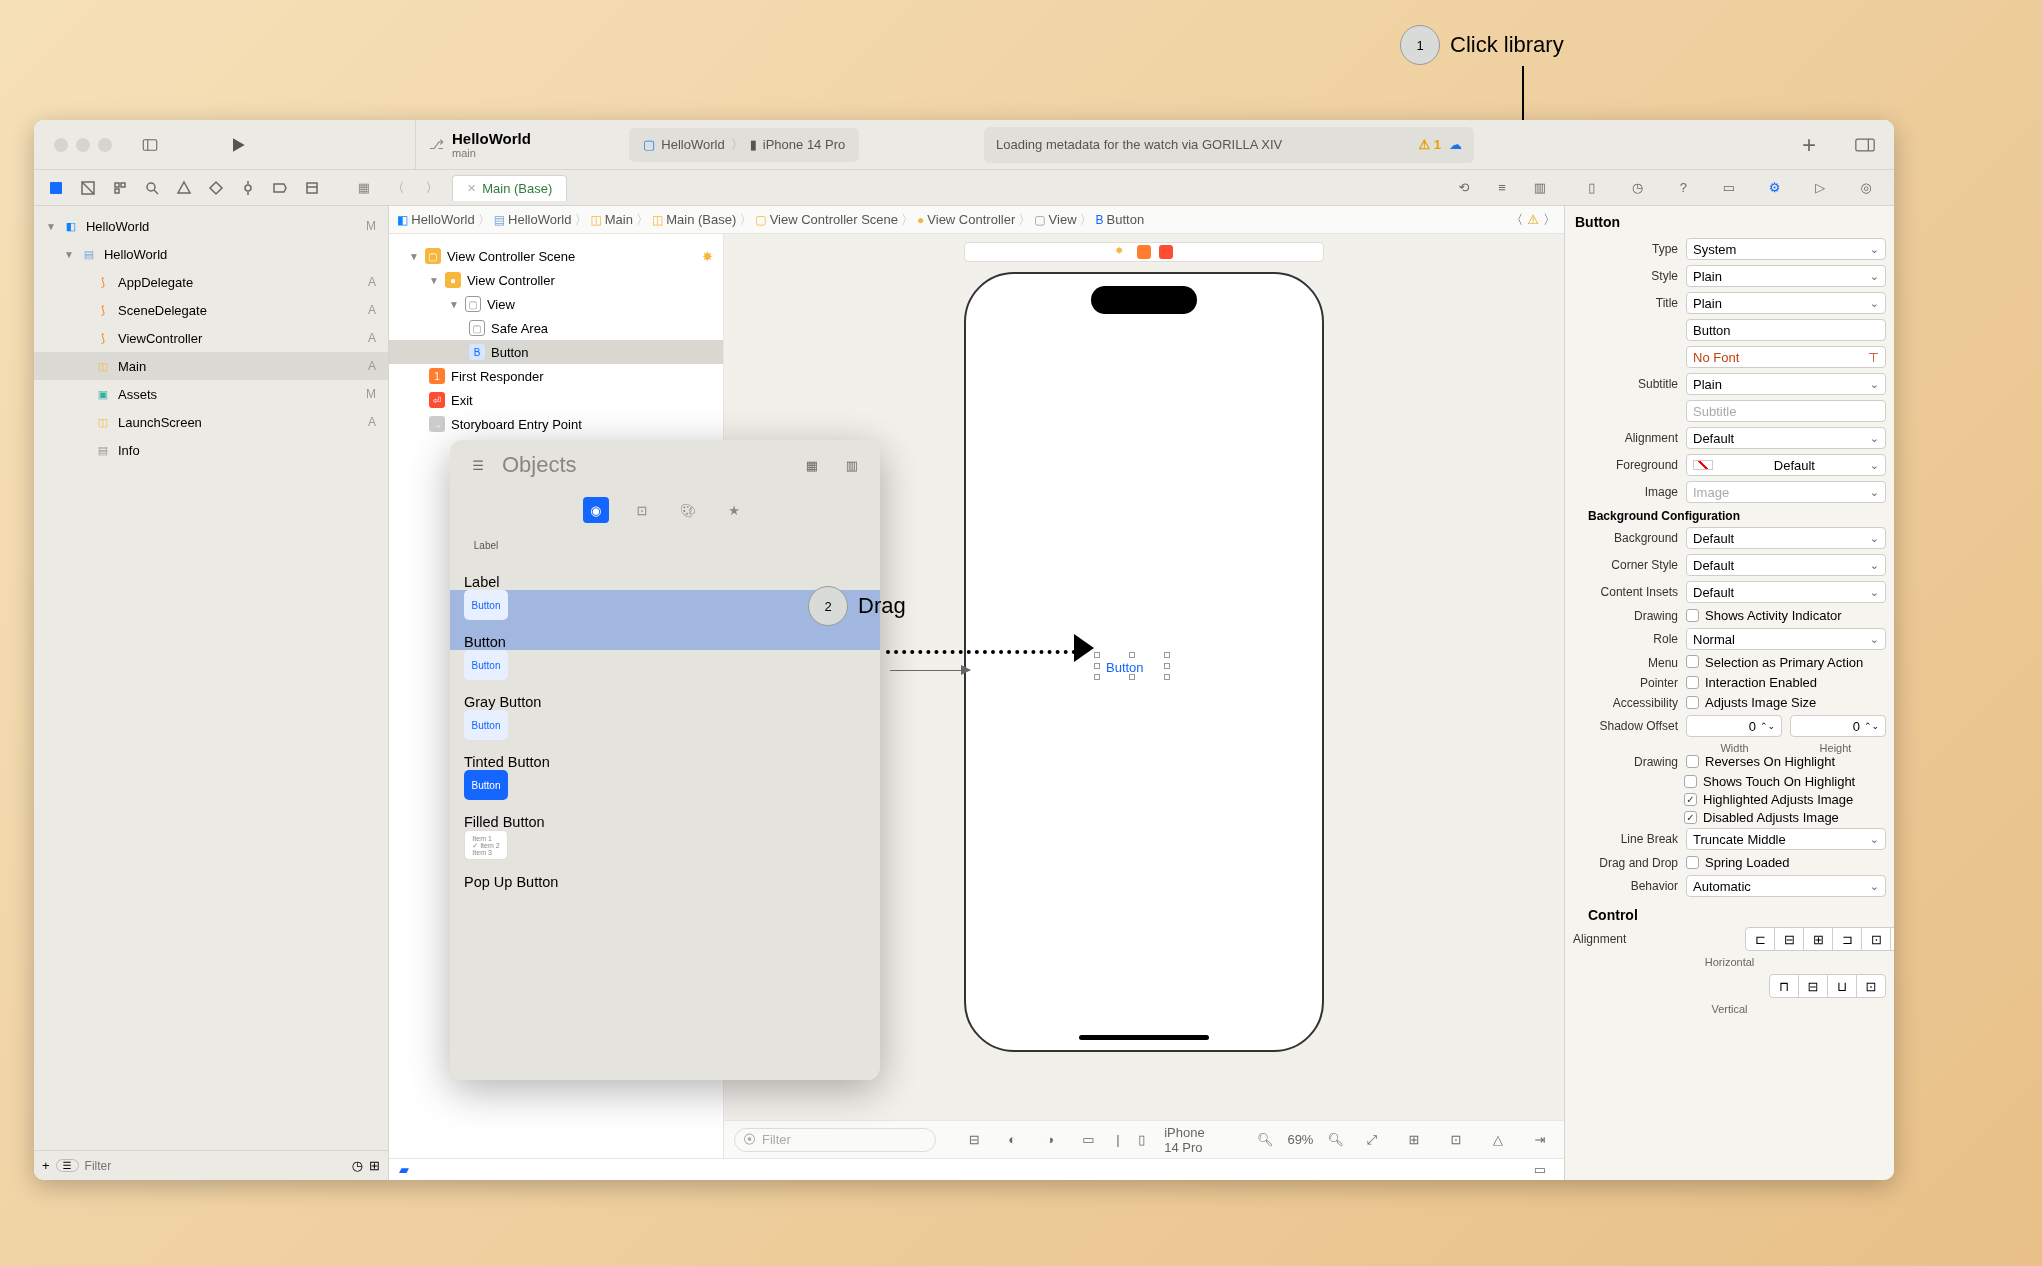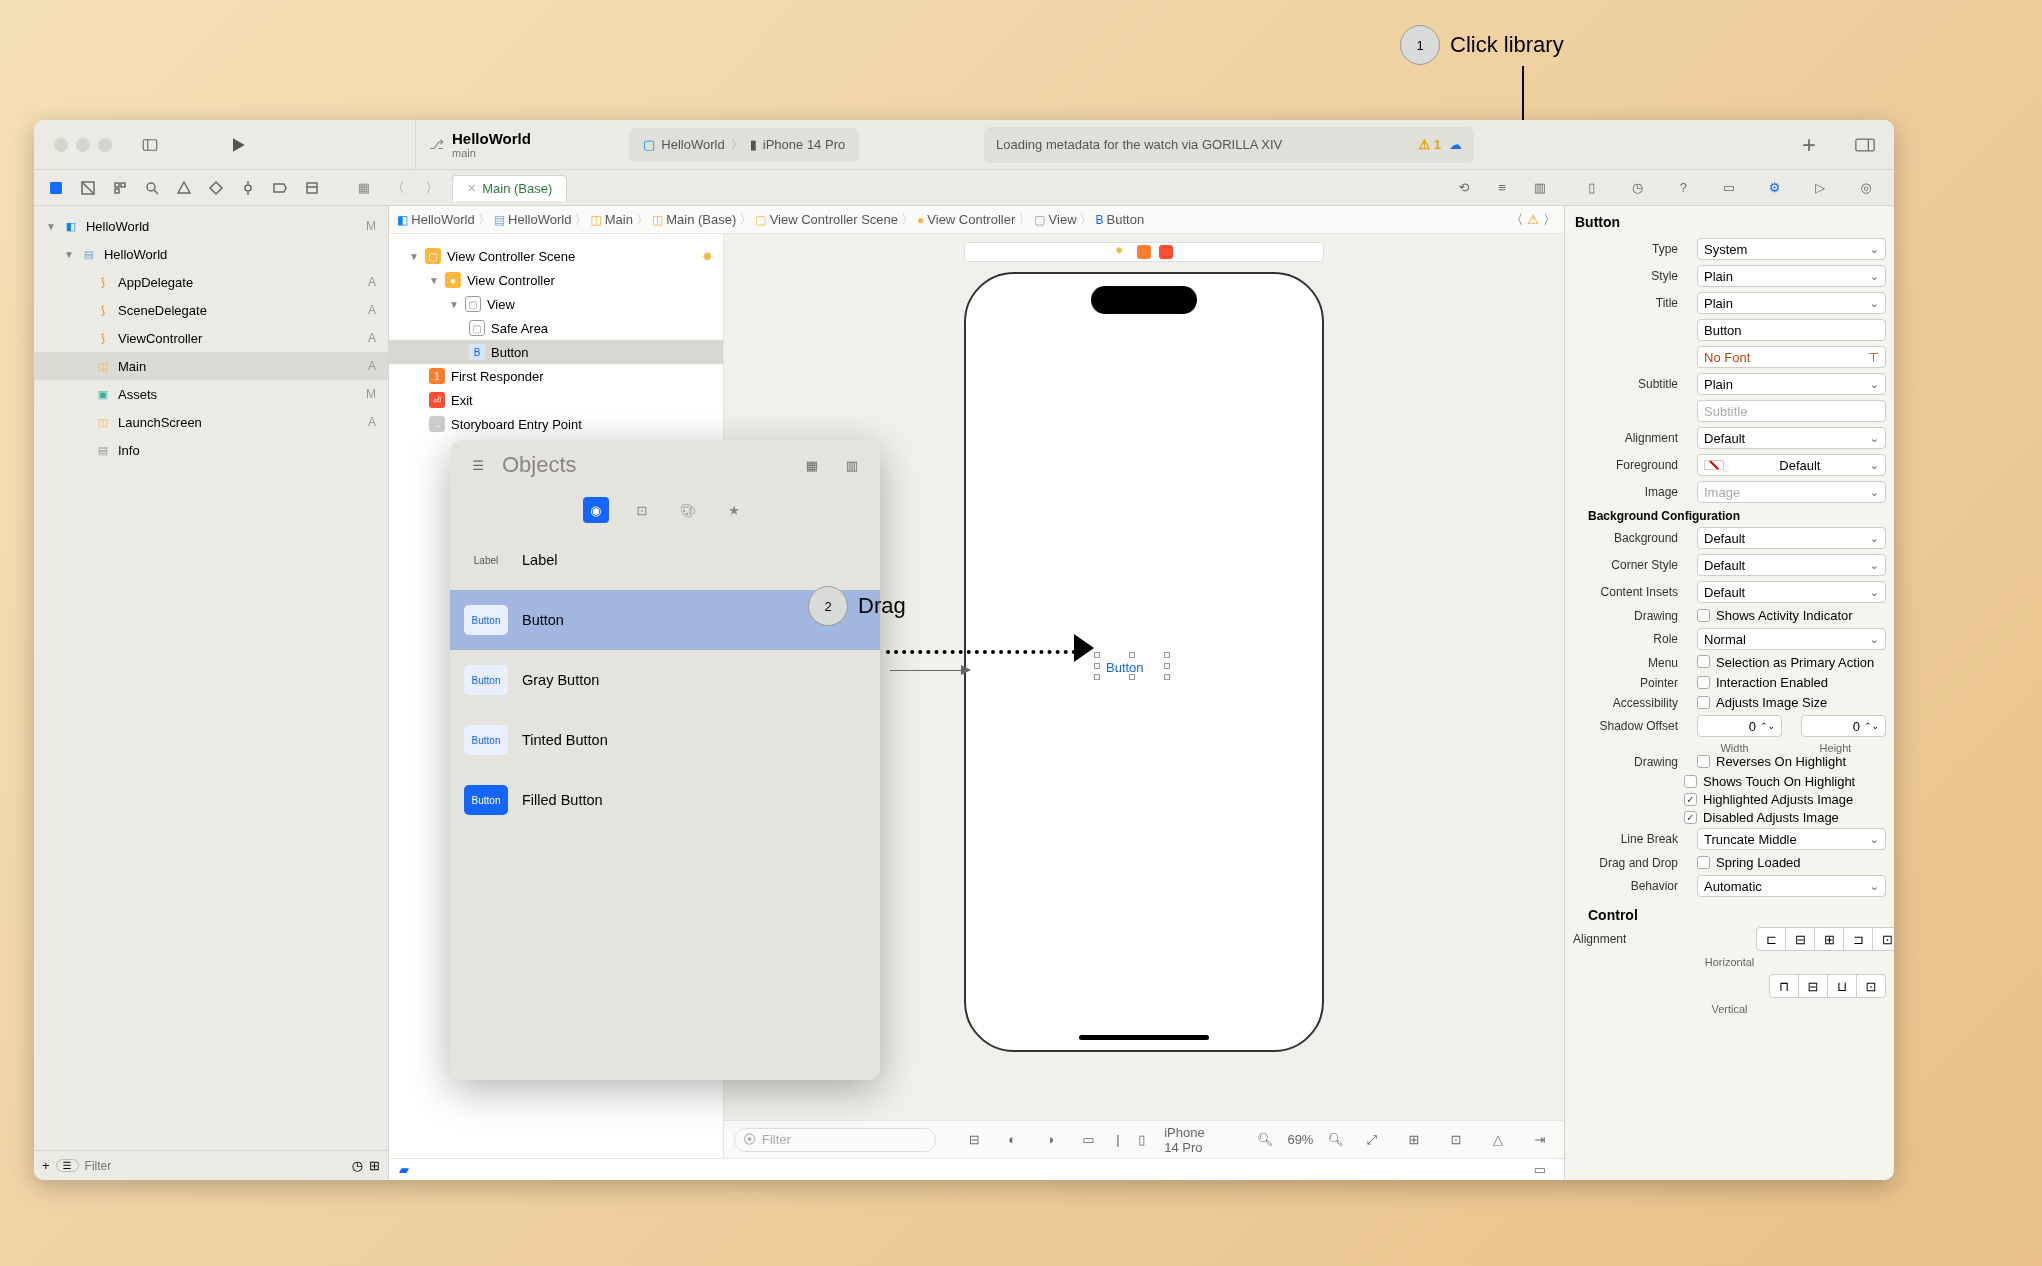--- a/index.html
+++ b/index.html
@@ -86,21 +86,21 @@
 .h1{left:128px;top:378px;} .h2{left:163px;top:378px;} .h3{left:198px;top:378px;}
 .h4{left:128px;top:389px;} .h5{left:198px;top:389px;}
 .h6{left:128px;top:400px;} .h7{left:163px;top:400px;} .h8{left:198px;top:400px;}
 .canvas-bottom{ position:absolute; bottom:0; left:0; right:0; height:38px; border-top:1px solid #e8e6e1; background:#fafaf8; display:flex; align-items:center; padding:0 10px; gap:14px; font-size:13px; color:#666;}
 .cb-group{ display:flex; gap:10px; }
 .cb-right{ margin-left:auto; display:flex; gap:14px;}
 .filter-box{ width:330px; height:24px; border:1px solid #ddd; border-radius:12px; display:flex; align-items:center; gap:6px; padding:0 8px; color:#aaa;}
 
 .inspector { width:330px; background:#f6f4ef; border-left:1px solid #d6d4ce; padding:4px 8px 10px; overflow-y:auto;}
 .insp-head { font-size:14px; font-weight:600; padding:4px 2px 8px;}
-.insp-row { display:flex; align-items:center; margin-bottom:5px; gap:19px;}
+.insp-row { display:flex; align-items:center; margin-bottom:5px; gap:8px;}
 .insp-label { width:105px; text-align:right; font-size:12px; color:#333;}
 .insp-field { flex:1; height:22px; background:#fff; border:1px solid #cfcdc6; border-radius:4px; font-size:12px; padding:0 6px; display:flex; align-items:center; justify-content:space-between;}
 .insp-field.sel::after{ content:"⌄"; font-size:11px; color:#666;}
 .section-title{ font-size:12px; font-weight:600; margin:6px 15px 4px;}
 .chk-row{ display:flex; align-items:center; gap:6px; margin-left:111px; font-size:12px; margin-bottom:3px;}
 .chk{ width:13px; height:13px; border:1px solid #aaa; border-radius:3px; background:#fff; display:inline-flex; align-items:center; justify-content:center; font-size:10px; color:#333;}
 .align-grid{ margin-left:111px; display:flex; gap:0;}
 .align-grid .ab{ width:30px; height:24px; border:1px solid #cfcdc6; background:#fff; display:flex; align-items:center; justify-content:center;}
 .align-grid .ab:first-child{border-radius:4px 0 0 4px;} .align-grid .ab:last-child{border-radius:0 4px 4px 0;}
 .align-grid .ab:not(:first-child){margin-left:-1px;}
@@ -109,21 +109,21 @@
 
 
 .library-panel{ position:absolute; left:450px; top:440px; width:430px; height:640px; background:#e5e3de; border-radius:12px; box-shadow:0 10px 40px rgba(0,0,0,.3); }
 .lib-head{ height:50px; display:flex; align-items:center; padding:0 14px;}
 .lib-title{ font-size:22px; color:#8a8782; margin-left:10px;}
 .lib-head-right{ margin-left:auto; display:flex; gap:12px;}
 .lib-tabs{ height:40px; display:flex; justify-content:center; align-items:center; gap:20px;}
 .lib-tabs .lt{ width:26px; height:26px; display:flex; align-items:center; justify-content:center; border-radius:4px; color:#8a8782;}
 .lib-tabs .lt.sel{ background:#1466ff; color:#fff;}
 .lib-list{ }
-.lib-item{ height:60px; display:flex; align-items:center; padding:0 14px; gap:14px;}
+.lib-item{ height:60px; display:flex; padding:0 14px; gap:14px;flex-direction:column;}
 .lib-item.sel{ background:#a2b7df;}
 .lib-thumb{ width:44px; height:30px; display:flex; align-items:center; justify-content:center; font-size:10px; border-radius:5px;}
 .lib-lbl{ font-size:14.5px;}
 
 
 .callout-dots{ position:absolute; border-top:4px dotted #000; }
 .arrowhead{ position:absolute; width:0;height:0; }
 .arrowhead.right{ border-top:14px solid transparent; border-bottom:14px solid transparent; border-left:20px solid #000;}
 .thin-arrow{ position:absolute; height:1px; background:#666;}
 .thin-arrow::after{content:"";position:absolute;right:-1px;top:-5px;width:0;height:0;border-top:5px solid transparent;border-bottom:5px solid transparent;border-left:10px solid #666;}
@@ -678,20 +678,24 @@
         <div class="lib-lbl">Gray Button</div>
       </div>
     <div class="lib-item">
         <div class="lib-thumb" style="background:#e8effe;color:#1466ff;">Button</div>
         <div class="lib-lbl">Tinted Button</div>
       </div>
     <div class="lib-item">
         <div class="lib-thumb" style="background:#1466ff;color:#fff;">Button</div>
         <div class="lib-lbl">Filled Button</div>
       </div>
+    <div class="lib-item">
+        <div class="lib-thumb" style="background:#fff;border:1px solid #ddd;color:#888;font-size:7px;line-height:7px;">Item 1<br>✓ Item 2<br>Item 3</div>
+        <div class="lib-lbl">Pop Up Button</div>
+      </div>
   </div>
 </div>
 
 <div class="callout" style="left:808px; top:586px;">
   <div class="callout-circle">
       <span>2</span>
     </div>
   <div class="callout-text">Drag</div>
 </div>
 <div class="callout-dots" style="left:886px; top:650px; width:190px;"></div>

